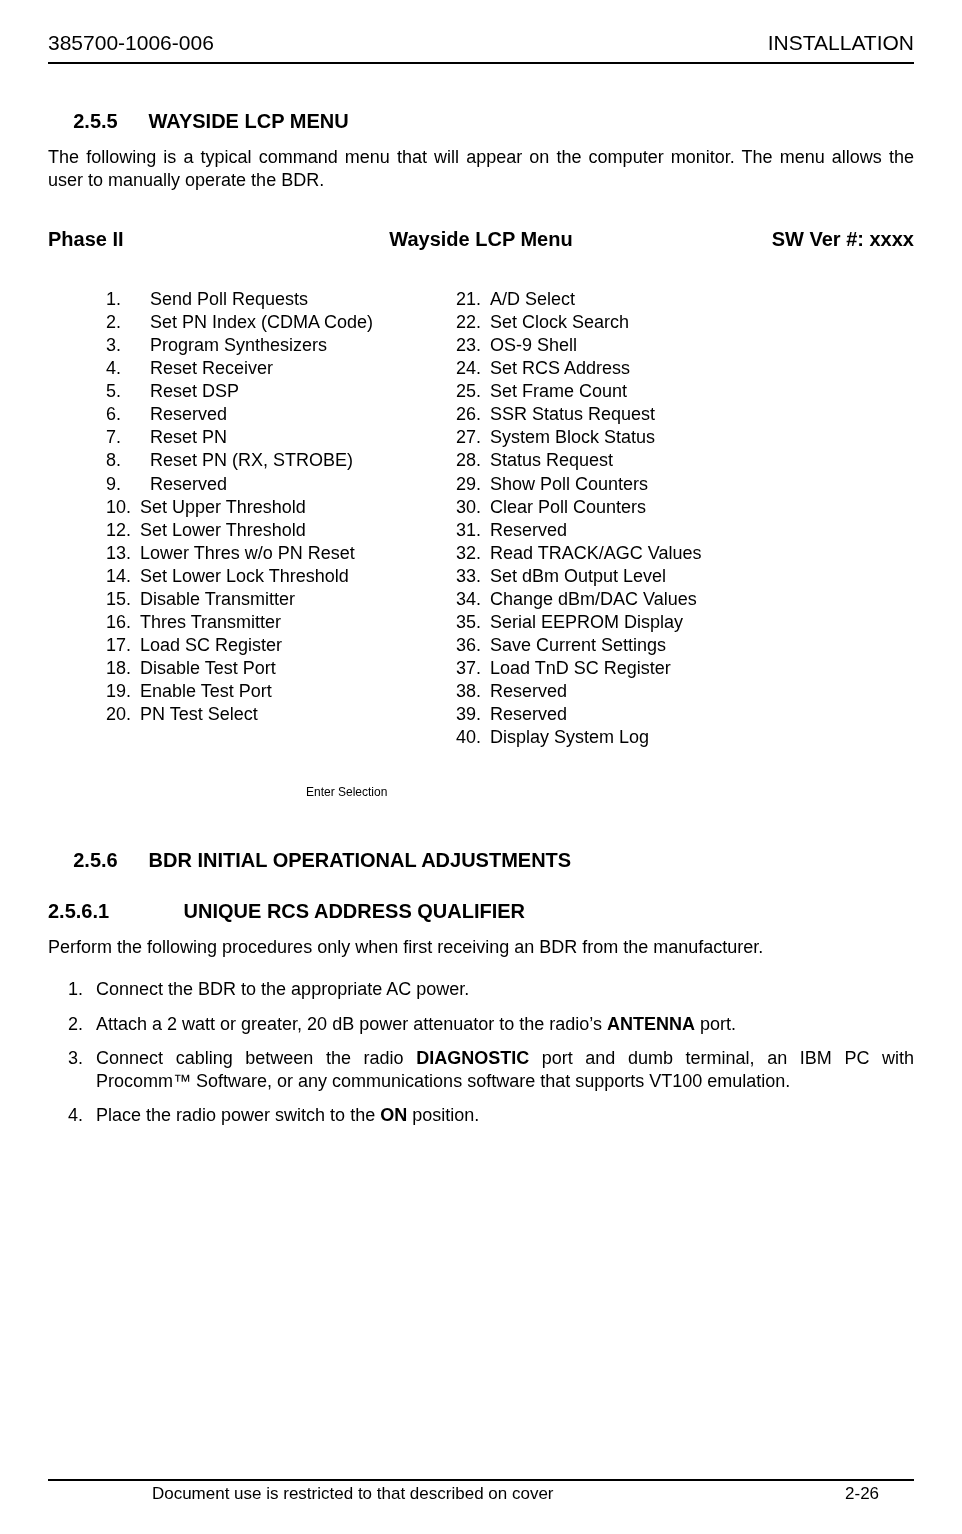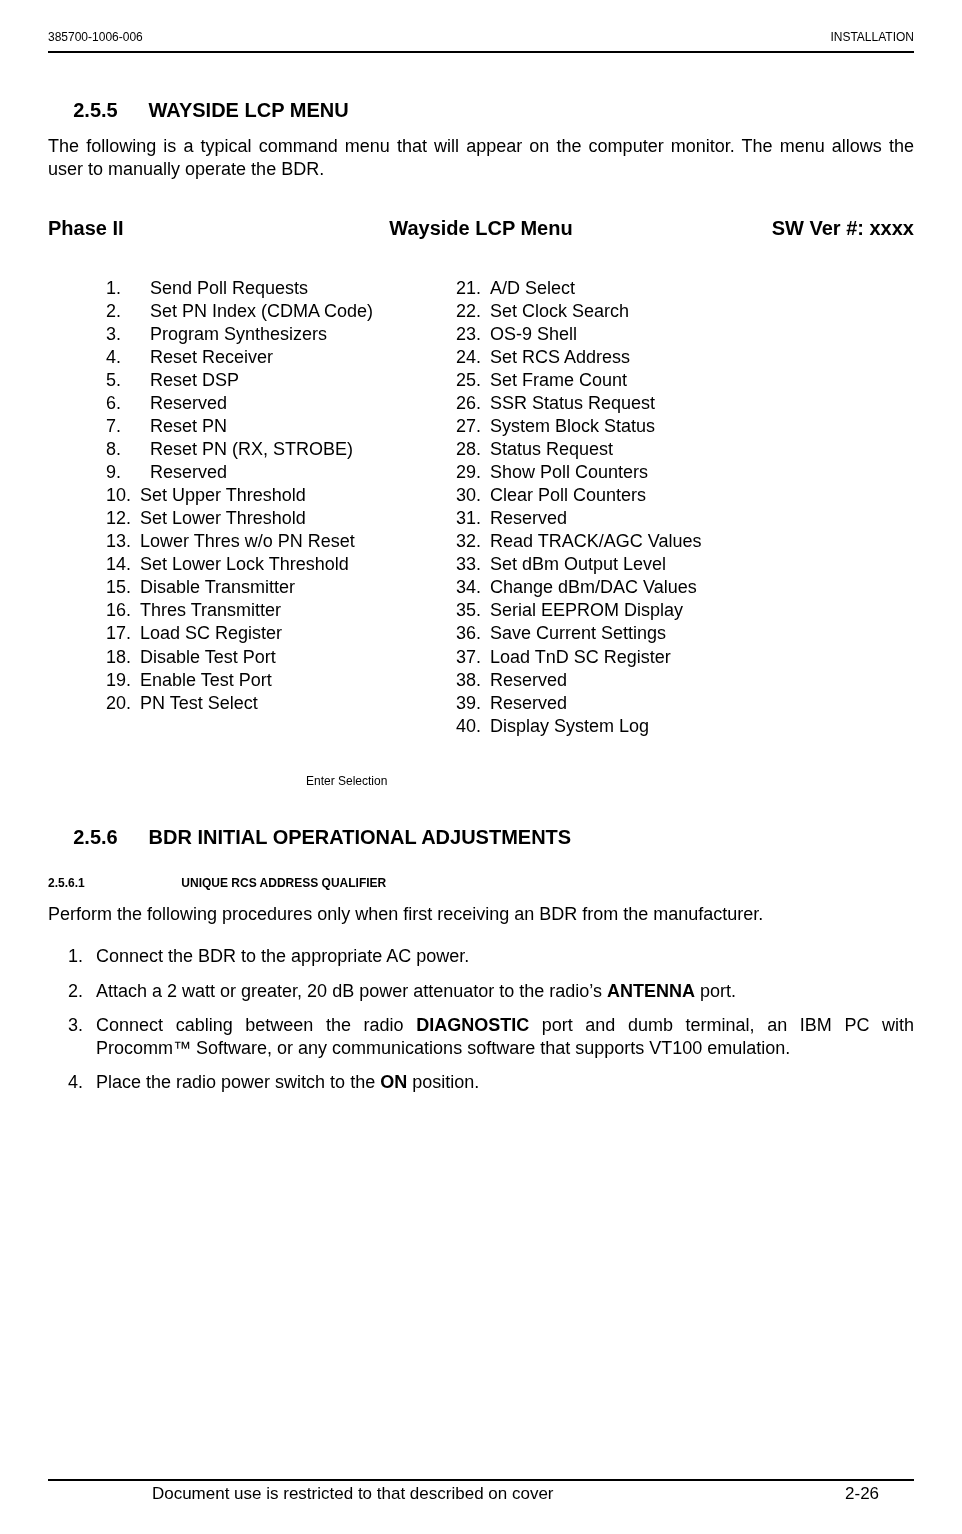--- a/index.html
+++ b/index.html
@@ -16,40 +16,40 @@
     min-height: 1534px;
     box-sizing: border-box;
     padding: 30px 48px 30px 48px;
     position: relative;
     display: flex;
     flex-direction: column;
   }
   .header-row {
     display: flex;
     justify-content: space-between;
-    font-size: 12px;
+    font-size: 21px;
     margin-bottom: 6px;
   }
   .hr {
     border: none;
     border-top: 2px solid #000;
     margin: 0 0 45px 0;
   }
   .hr-foot {
     border: none;
     border-top: 2px solid #000;
     margin: 20px 0 2px 0;
   }
   h2.section {
     font-size: 20px;
     font-weight: bold;
     margin: 0 0 6px 0;
   }
   h3.subsection {
-    font-size: 12px;
+    font-size: 20px;
     font-weight: bold;
     margin: 20px 0 6px 0;
   }
   .section-num {
     display: inline-block;
     width: 95px;
     text-align: center;
   }
   .section-num-sub {
     display: inline-block;
@@ -313,21 +313,21 @@
         </div>
         <div class="menu-item">
           <span class="menu-num-tight">40.</span>
           <span>Display System Log</span>
         </div>
       </div>
   </div>
 
   <div class="enter-sel">Enter Selection</div>
 
-  <h2 class="section" style="">
+  <h2 class="section" style="margin-top:12px;">
     <span class="section-num">2.5.6</span>
     <span>BDR INITIAL OPERATIONAL ADJUSTMENTS</span>
   </h2>
 
   <h3 class="subsection">
     <span class="section-num-sub">2.5.6.1</span>
     <span>UNIQUE RCS ADDRESS QUALIFIER</span>
   </h3>
   <p class="para" style="margin-bottom:10px;">Perform the following procedures only when first receiving an BDR from the manufacturer.</p>
 

